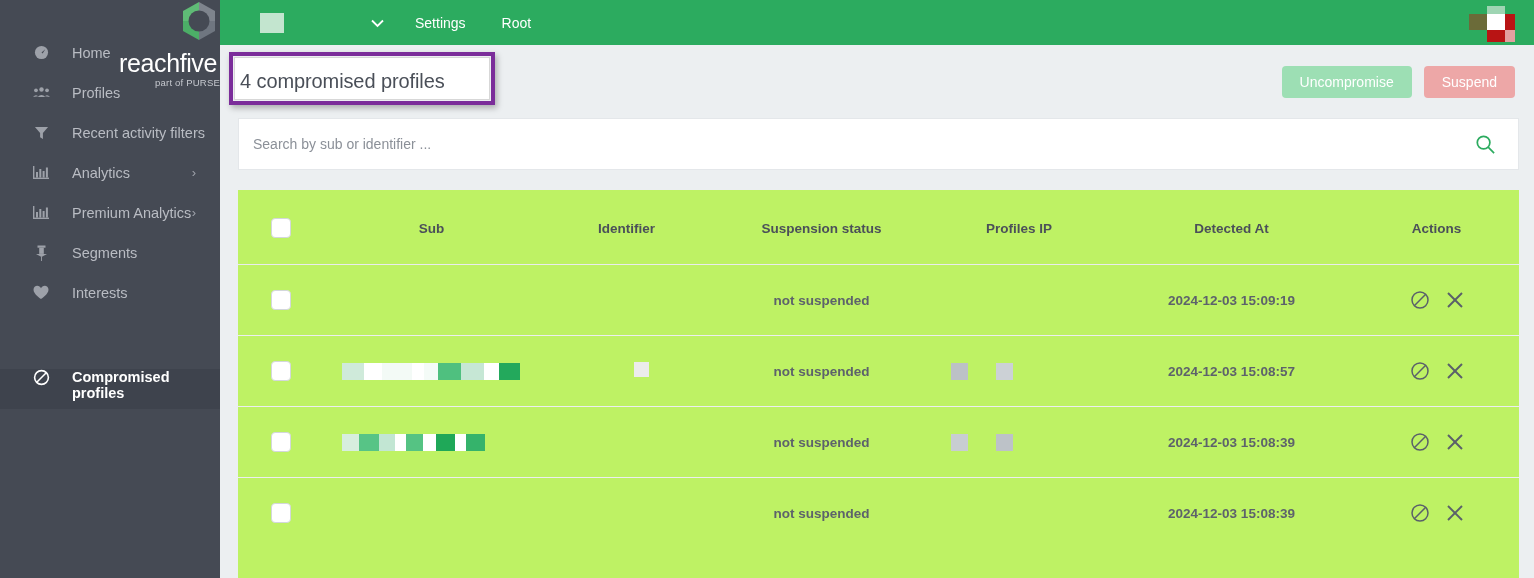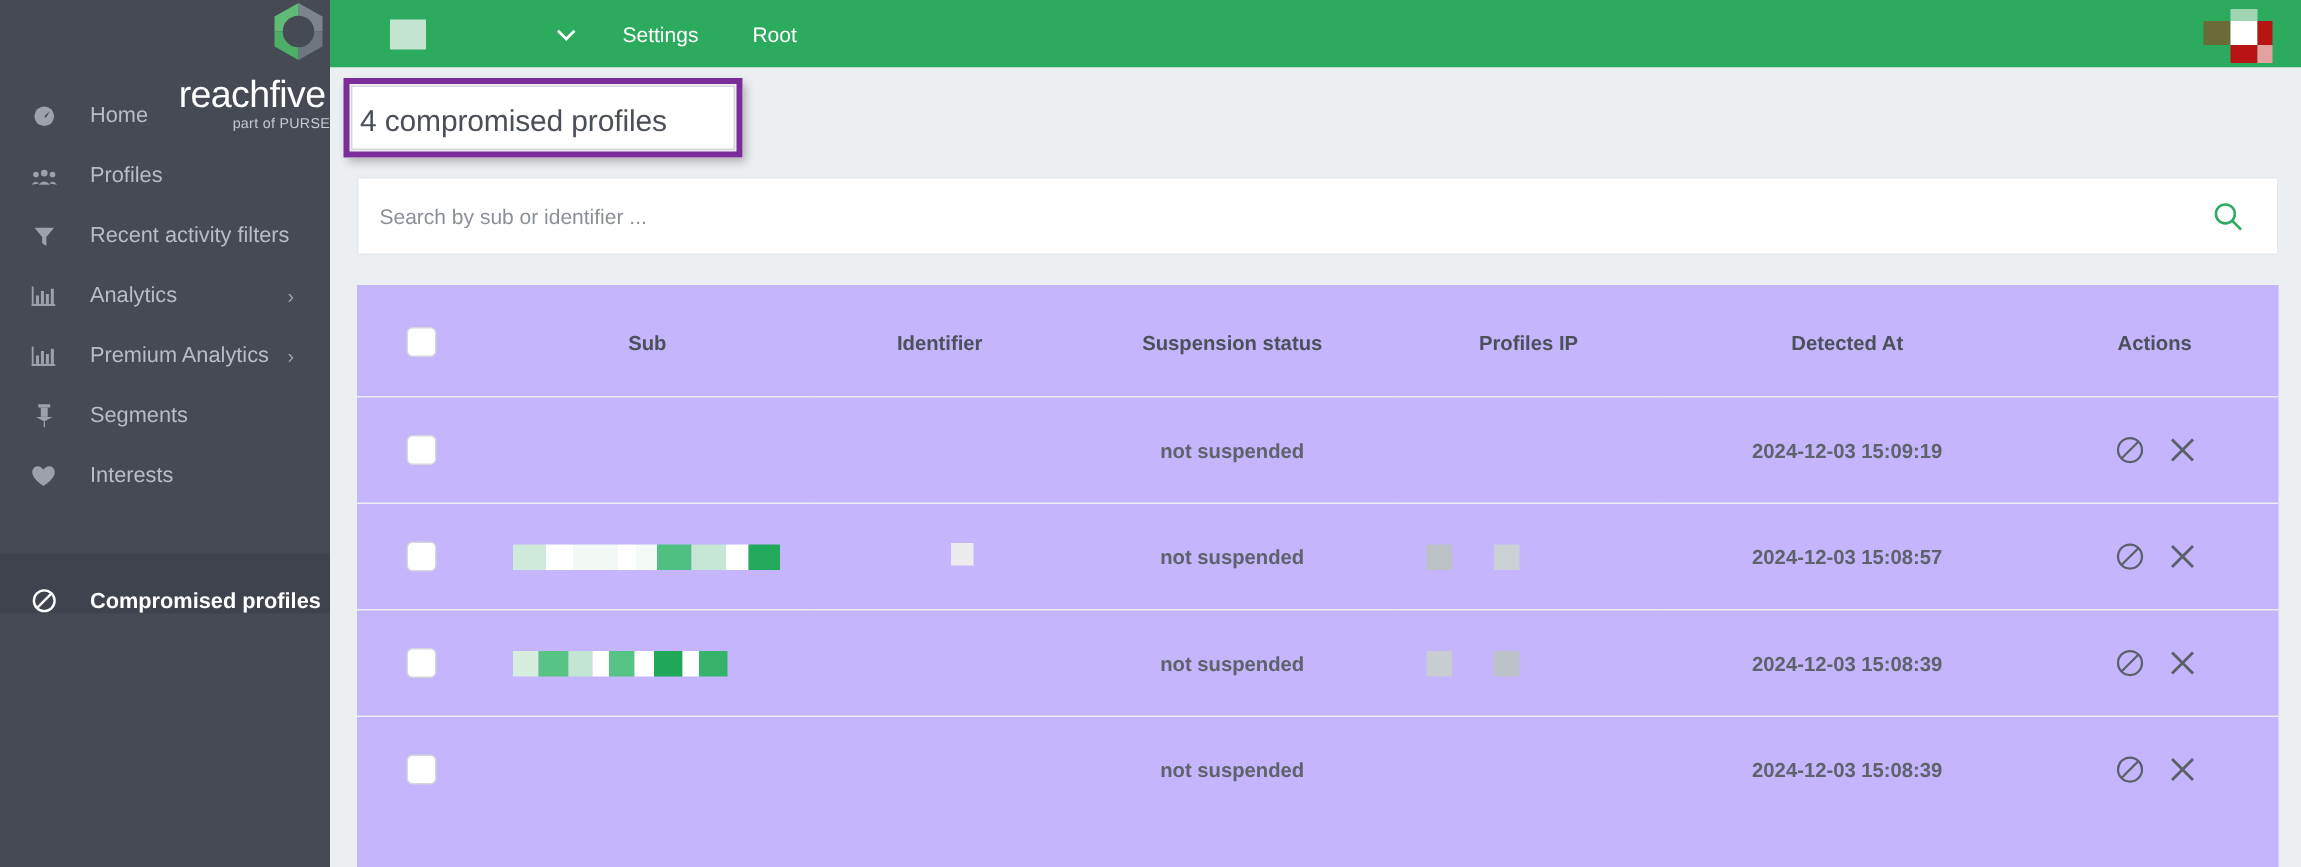--- a/index.html
+++ b/index.html
@@ -29,22 +29,22 @@
   .brand-text { display: flex; flex-direction: column; line-height: 1; padding-bottom: 2px;}
   .brand-name {
     color: #fff; font-size: 25px; letter-spacing: -0.4px; font-weight: 400;
   }
   .brand-sub {
     color: #c6c9cf; font-size: 9.5px; letter-spacing: 0.2px; margin-top: 2px; padding-left: 36px;
   }
   .nav { margin-top: 0px; }
   .nav-item {
     height: 40px;
-    display: flex; align-items: flex-end;
-    padding-left: 18px;
+    display: flex; align-items: flex-start;
+    padding-left: 30px;
     color: #b9bcc3;
     font-size: 14.5px;
     cursor: pointer;
     position: relative;
   }
   .nav-item .nav-ico {
     width: 22px; flex: 0 0 22px;
     display: flex; align-items: center; justify-content: center;
     margin-right: 20px;
   }
@@ -136,21 +136,21 @@
     font-size: 14px; color: #5b6069;
     font-family: "Liberation Sans", sans-serif;
     background: transparent;
   }
   .search-bar input::placeholder { color: #8b9098; }
   .search-ico { color: #2cab5f; display: flex; align-items: center; cursor: pointer; }
 
   
   .table-card {
     margin: 20px 18px 0 18px;
-    background: #c4b5fd;
+    background: #bef264;
     flex: 1 1 auto;
     overflow: hidden;
   }
   table { width: 100%; border-collapse: collapse; table-layout: fixed; }
   thead th {
     font-size: 13.5px; color: #4b5059; font-weight: bold;
     padding: 28px 0 26px 0;
     text-align: center;
     border-bottom: 1px solid #e9ecee;
   }
@@ -331,20 +331,24 @@
         <i style="left:18px;  top:24px;width:18px; height:12px; background:#b81414;"></i>
         <i style="left:36px;  top:24px;width:10px; height:12px; background:#e3a0a0;"></i>
       </span>
     </header>
 
     <div class="page-head">
       <div class="title-wrap">
         <div class="title-annot"></div>
         <div class="title-inner-box"></div>
         <h1 class="page-title">4 compromised profiles</h1>
+      </div>
+      <div class="head-actions">
+        <button class="btn btn-uncompromise">Uncompromise</button>
+        <button class="btn btn-suspend">Suspend</button>
       </div>
     </div>
 
     <div class="search-bar">
       <input type="text" placeholder="Search by sub or identifier ..." style="">
       <span class="search-ico">
         <svg width="21" height="21" viewBox="0 0 22 22" fill="none" stroke="#2cab5f" stroke-width="1.8">
           <circle cx="9" cy="9" r="6.6"></circle>
             <line x1="13.8" y1="13.8" x2="20" y2="20"></line>
         </svg>

